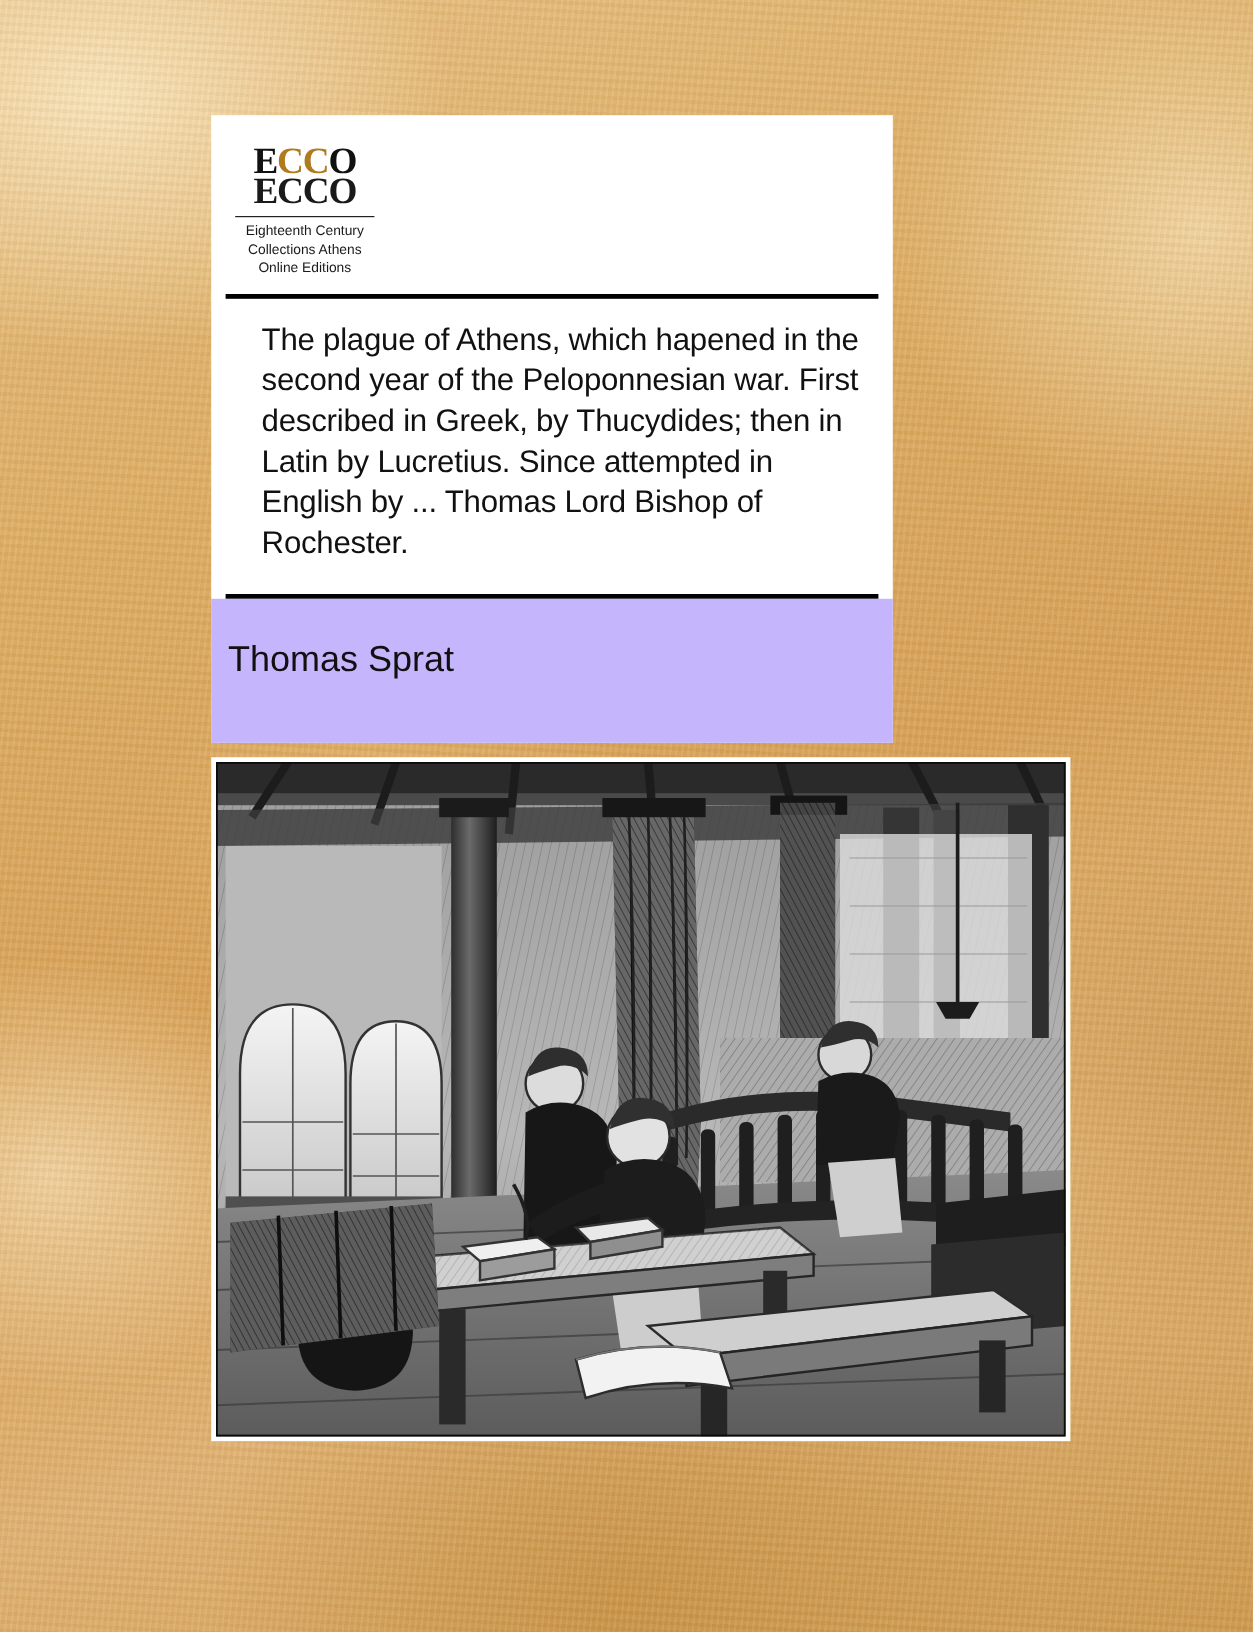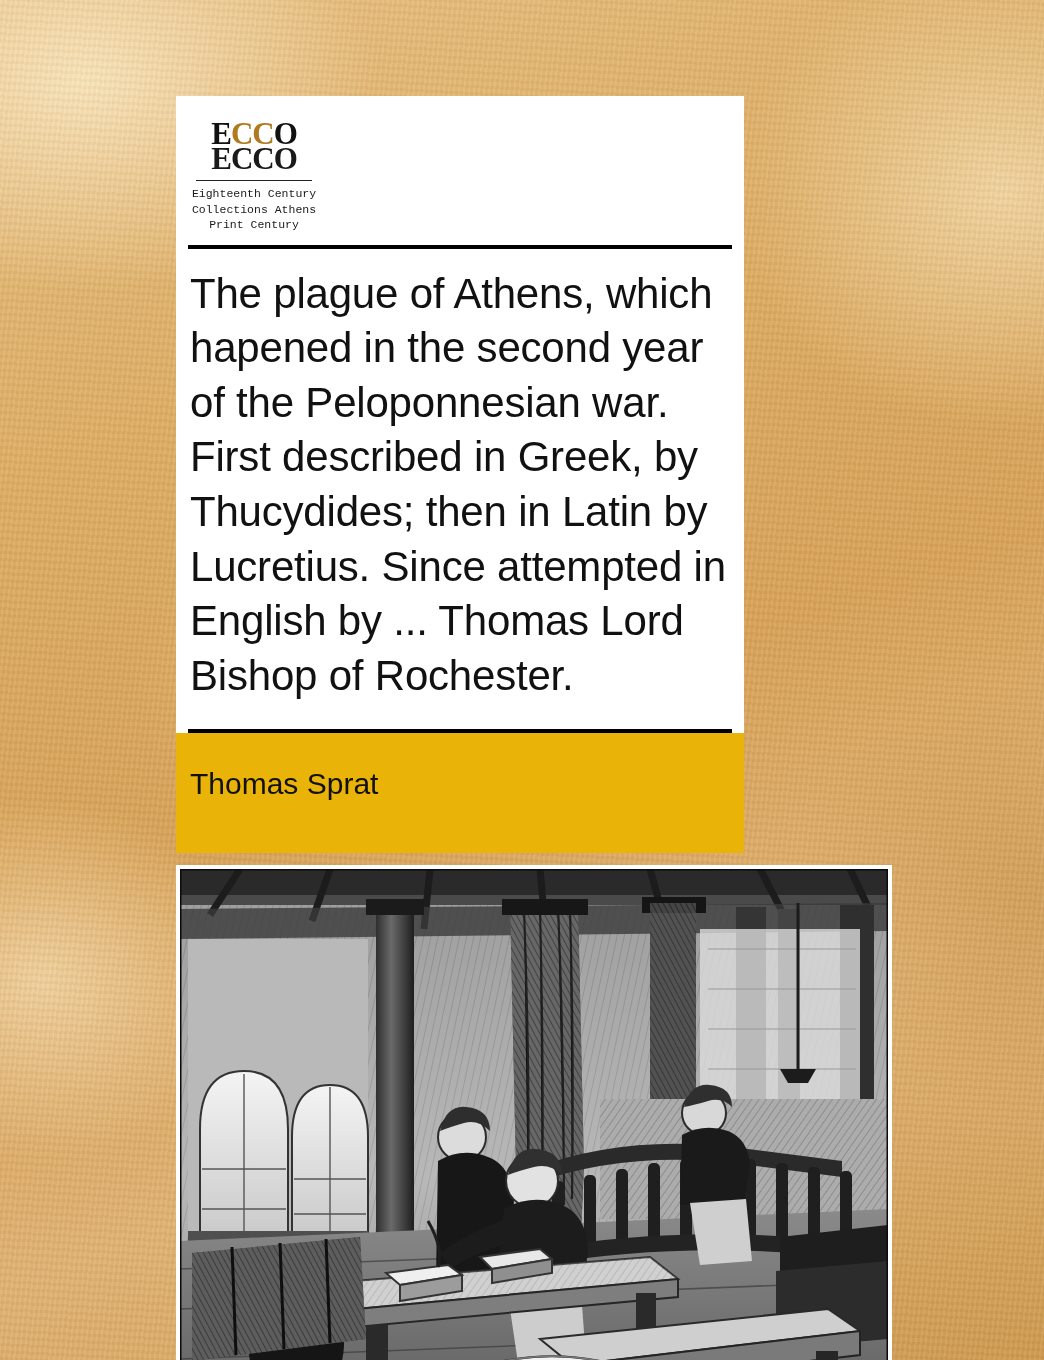--- a/index.html
+++ b/index.html
@@ -84,21 +84,21 @@
     font-size: 31px;
     font-weight: bold;
     letter-spacing: -1px;
     margin-top: -4px;
   }
   .ecco-rule {
     border-top: 1px solid #222;
     margin: 7px 6px 5px 6px;
   }
   .ecco-sub {
-    font-family: Liberation Mono, monospace;
+    font-family: Liberation Sans, sans-serif;
     font-size: 11.5px;
     line-height: 1.35;
     color: #1a1a1a;
   }
 
   .category {
     flex: 1;
     text-align: center;
     font-size: 37px;
     color: #111;
@@ -110,29 +110,30 @@
 
   .rule-thick {
     border-top: 4px solid #000;
     margin: 6px 12px 0 12px;
   }
 
   .title-block {
     padding: 18px 18px 20px 14px;
   }
   .title-text {
-    font-size: 42px;
+    font-size: 26px;
     line-height: 1.30;
     color: #111;
     letter-spacing: -0.2px;
+    margin-left: 28px;
   }
 
   .author-block {
     padding: 34px 18px 52px 14px;
-    background: #eab308;
+    background: #c4b5fd;
   }
   .author-text {
     font-size: 30px;
     color: #111;
   }
 
   
   .illus-wrap {
     margin-top: 12px;
     width: 716px;
@@ -160,21 +161,21 @@
 
     <div class="header-band">
       <div class="ecco-logo">
         <div class="ecco-mark">
           <div class="ecco-row1"><span class="o-big">E</span><span class="cc">CC</span><span class="o-big">O</span></div>
           <div class="ecco-row2">ECCO</div>
         </div>
         <div class="ecco-rule"></div>
         <div class="ecco-sub">Eighteenth Century</div>
         <div class="ecco-sub">Collections Athens</div>
-        <div class="ecco-sub">Print Century</div>
+        <div class="ecco-sub">Online Editions</div>
       </div>
 
     </div>
 
     <div class="rule-thick"></div>
 
     <div class="title-block">
       <div class="title-text">The plague of Athens, which hapened in the second year of the Peloponnesian war. First described in Greek, by Thucydides; then in Latin by Lucretius. Since attempted in English by ... Thomas Lord Bishop of Rochester.</div>
     </div>
 

